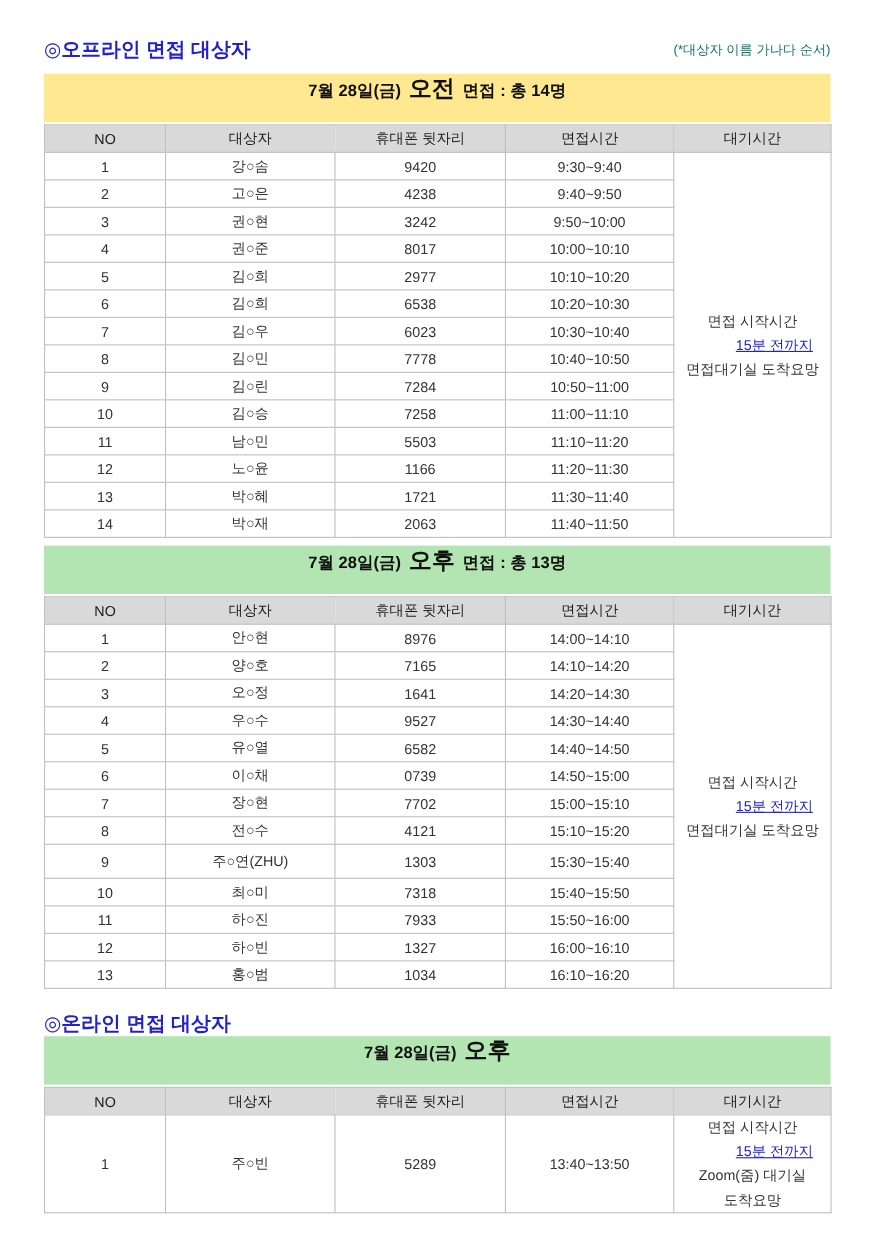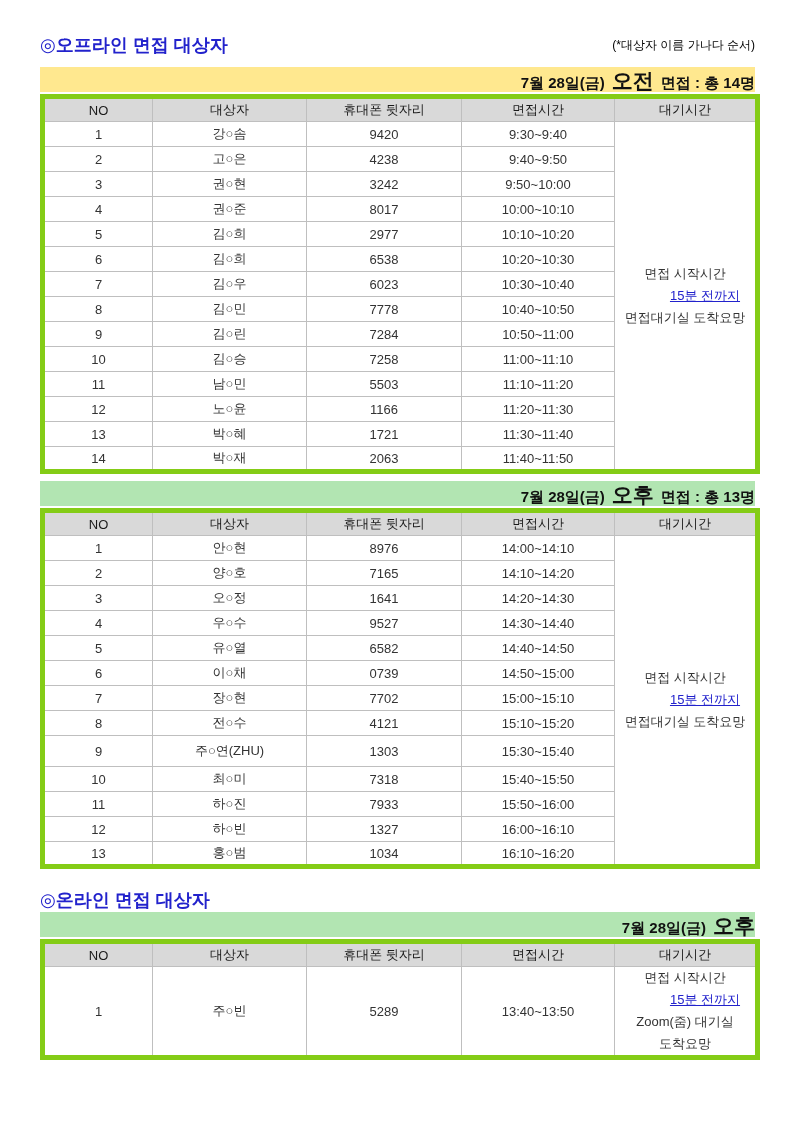--- a/index.html
+++ b/index.html
@@ -7,30 +7,30 @@
   body { font-family: "Liberation Sans", "DejaVu Sans", sans-serif; }
   .page {
     width: 793px; height: 1123px; background: #ffffff;
     padding: 36px 38px 0 40px; position: relative; overflow: hidden;
   }
   .section-head {
     width: 715px; display: flex; justify-content: space-between;
     align-items: flex-end; margin-bottom: 13px;
   }
   .blue-title { color: #2222cc; font-weight: bold; font-size: 18px; line-height: 18px; }
-  .note { font-size: 12px; color: #000000; }
+  .note { font-size: 12px; color: #0f766e; }
   .banner {
-    width: 715px; height: 25px; display: flex; align-items: baseline;
-    justify-content: flex-end; gap: 7px; line-height: 27px;
+    width: 715px; height: 44px; display: flex; align-items: baseline;
+    justify-content: center; gap: 7px; line-height: 27px;
   }
   .b-date, .b-suffix { font-size: 15px; font-weight: bold; color: #111; }
   .b-session { font-size: 21px; font-weight: bold; color: #111; }
   table {
     border-collapse: collapse; table-layout: fixed; width: 715px;
-    margin-top: 2px; border: 5px solid #84cc16;
+    margin-top: 2px; border: 1px solid #84cc16;
   }
   th, td {
     border: 1px solid #bfbfbf; text-align: center; vertical-align: middle;
     font-size: 13px; color: #333; background: #fff; overflow: hidden;
   }
   thead th { background: #d9d9d9; height: 25px; color: #1a1a1a; font-weight: normal; }
   tbody td { height: 25px; }
   tr.tall td { height: 31px; }
   .table-block.online tbody td { height: 85px; }
   td.wait { vertical-align: middle; }

